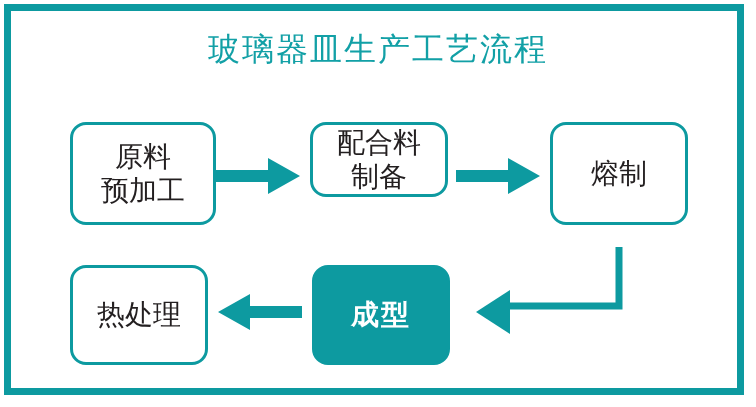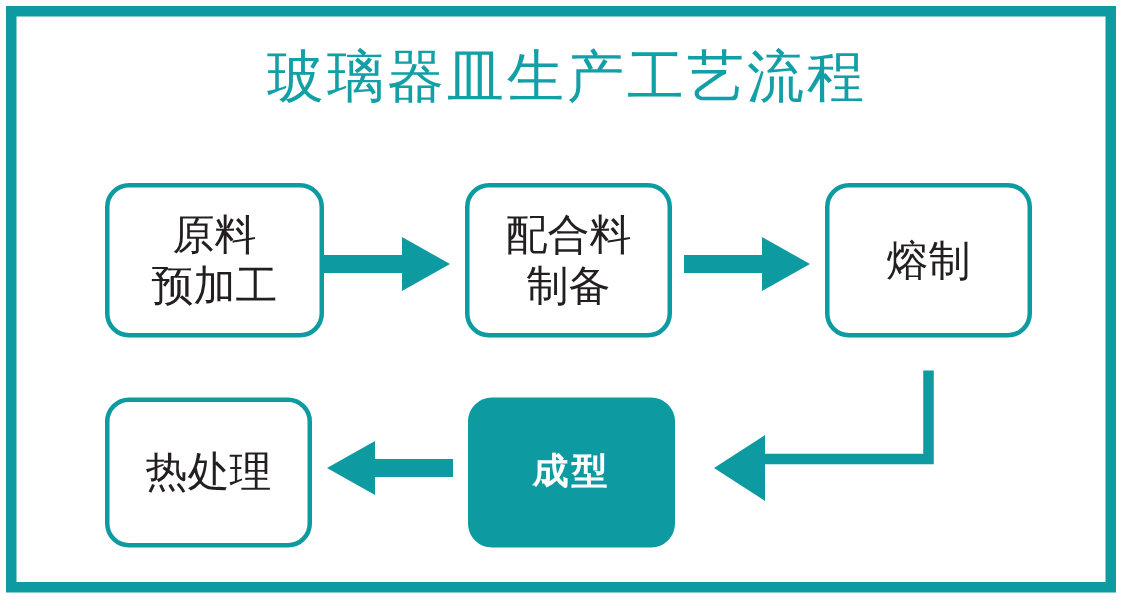--- a/index.html
+++ b/index.html
@@ -30,21 +30,21 @@
     background: #ffffff;
   }
   
   #title {
     position: absolute;
     left: 0;
     top: 30px;
     width: 756px;
     text-align: center;
     color: #12a0a6;
-    font-size: 38px;
+    font-size: 32px;
     letter-spacing: 2px;
     line-height: 1.2;
     white-space: nowrap;
     font-weight: 400;
   }
   
   .node {
     position: absolute;
     box-sizing: border-box;
     border-radius: 16px;
@@ -58,32 +58,32 @@
     background: #ffffff;
     border: 3px solid #0d9aa0;
     color: #231f20;
     font-size: 28px;
     font-weight: 400;
   }
   .node.filled {
     background: #0d9aa0;
     border: 3px solid #0d9aa0;
     color: #ffffff;
-    font-size: 24px;
+    font-size: 28px;
     font-weight: 700;
     letter-spacing: 2px;
   }
   .node .label {
     display: block;
     white-space: pre-line;
   }
 
   
   #node-raw-material       { left: 70px;  top: 122px; width: 146px; height: 103px; }
-  #node-batch-preparation  { left: 310px; top: 122px; width: 138px; height: 103px; }
+  #node-batch-preparation  { left: 310px; top: 122px; width: 138px; height: 75px; }
   #node-melting            { left: 550px; top: 122px; width: 138px; height: 103px; }
   #node-heat-treatment     { left: 70px;  top: 265px; width: 138px; height: 100px; }
   #node-forming            { left: 312px; top: 265px; width: 138px; height: 100px; }
 
   
   .arrow-svg {
     position: absolute;
     overflow: visible;
   }
   #arrow-raw-to-batch   { left: 216px; top: 156px; width: 86px;  height: 40px; }

